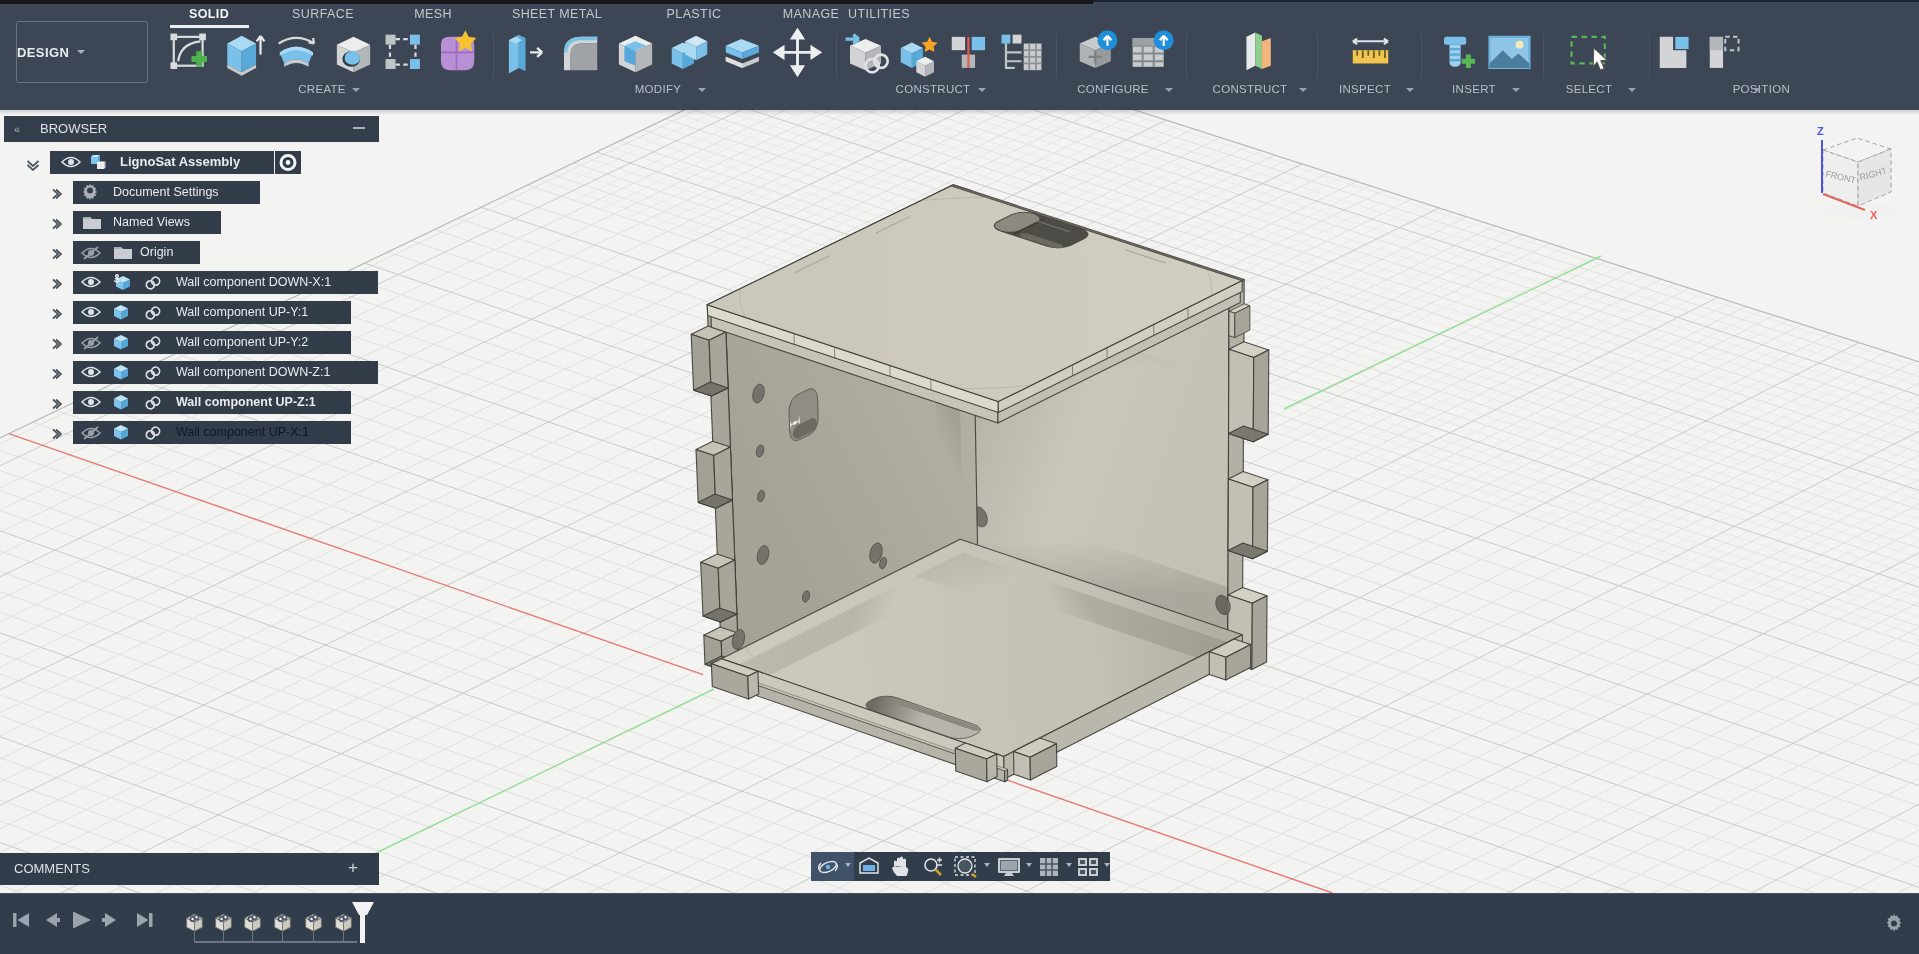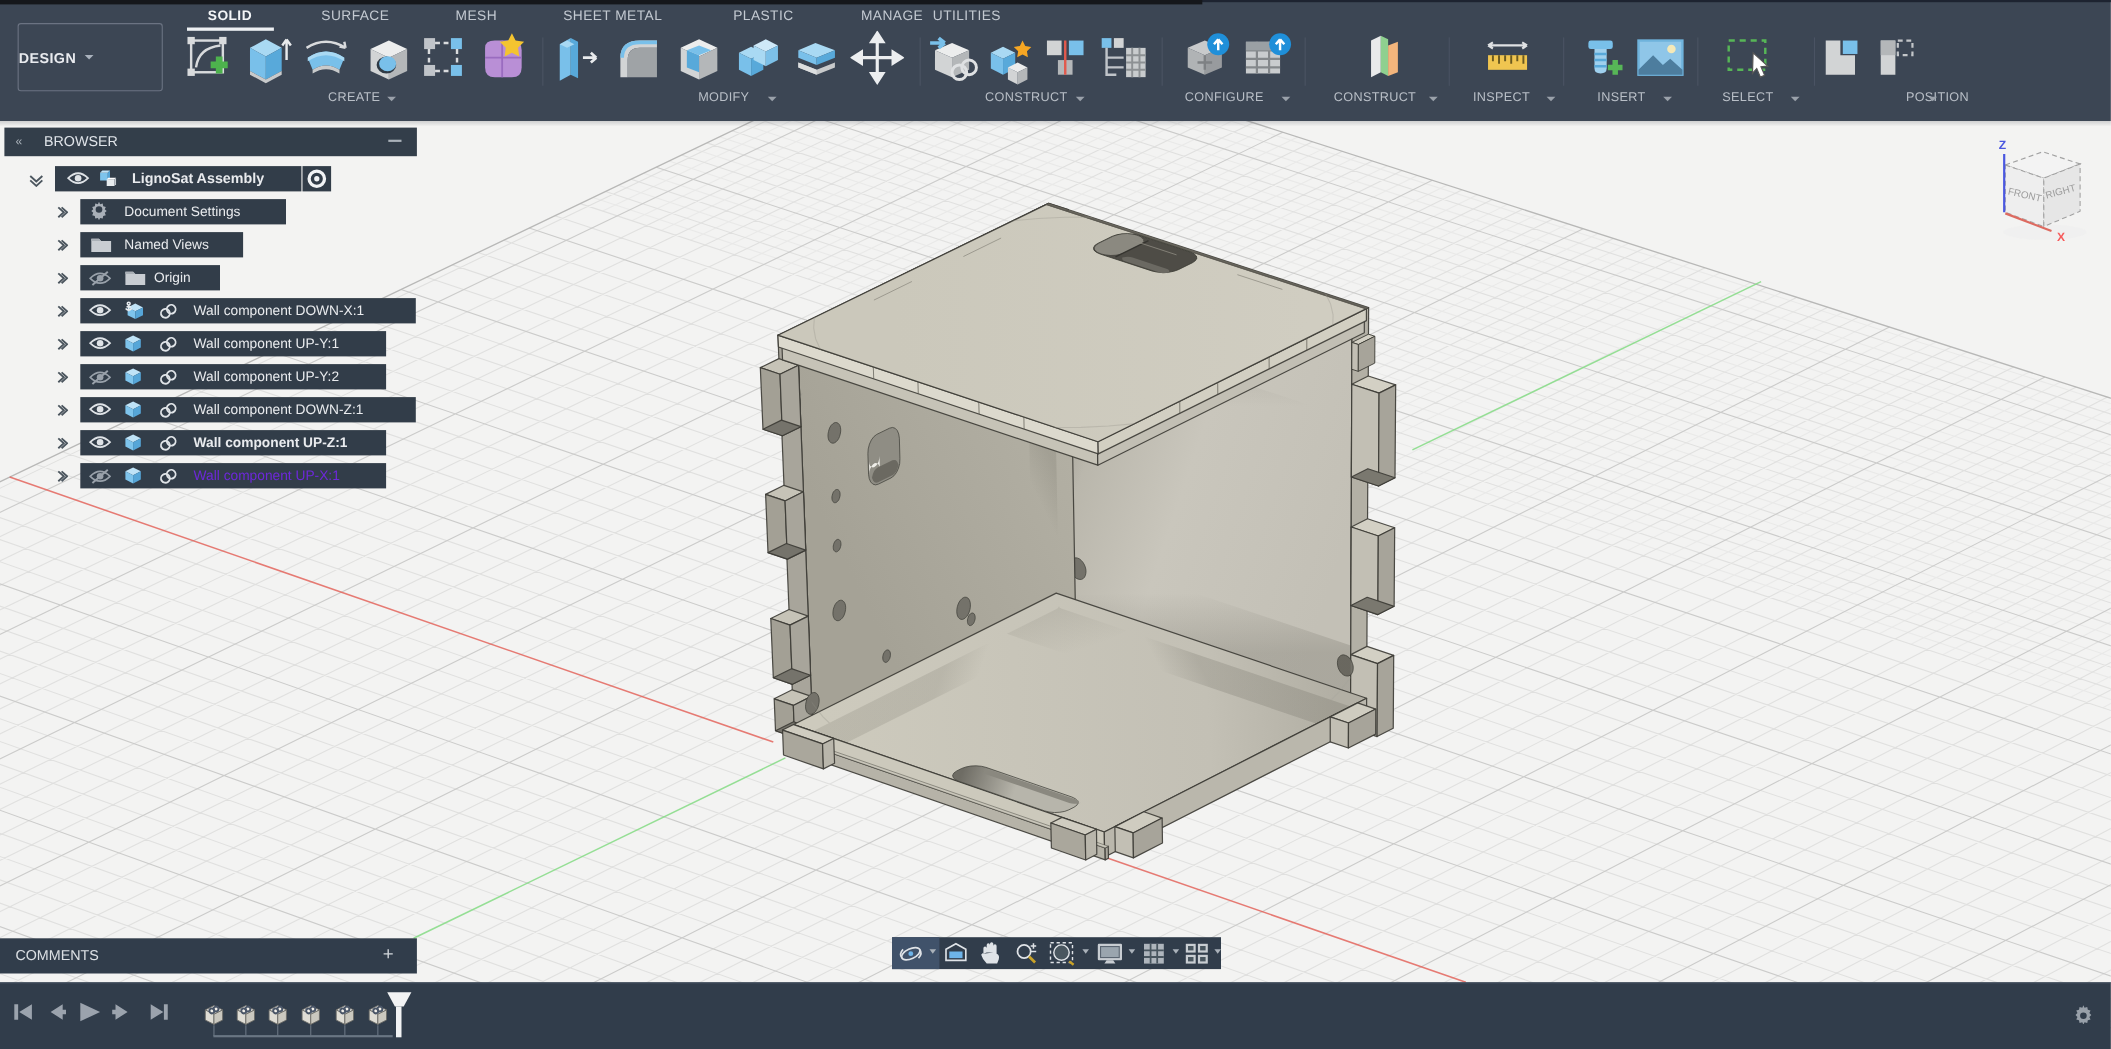--- a/index.html
+++ b/index.html
@@ -582,21 +582,21 @@
           <path d="M2 5.5 L9 2 L16 5.5 L9 9 Z" fill="#bfe3f7"></path>
           <path d="M2 5.5 L9 9 L9 16.5 L2 13 Z" fill="#7ec4ec"></path>
           <path d="M16 5.5 L9 9 L9 16.5 L16 13 Z" fill="#56a6d8"></path>
         </svg></div>
       <div style="position:absolute;left:143px;top:4px"><svg width="20" height="16" viewBox="0 0 20 16">
           <g fill="none" stroke="#dfe3e7" stroke-width="1.7" transform="rotate(-35 10 8)">
             <circle cx="6.8" cy="8" r="4"></circle>
             <circle cx="13.2" cy="8" r="4"></circle>
           </g>
         </svg></div>
-      <div style="position:absolute;left:176px;top:4px;font-size:12.5px;color:#6d28d9;font-weight:400;white-space:nowrap">Wall component UP-X:1</div>
+      <div style="position:absolute;left:176px;top:4px;font-size:12.5px;color:#0f172a;font-weight:400;white-space:nowrap">Wall component UP-X:1</div>
     </div>
 <svg style="position:absolute;left:1795px;top:118px" width="120" height="110" viewBox="0 0 120 110">
 <ellipse cx="64" cy="93" rx="38" ry="7" fill="#ededed" opacity="0.45"></ellipse>
 <path d="M28 32 L62 20 L96 31 L63 44 Z" fill="#f3f3f3" stroke="#a2a2a2" stroke-width="1" stroke-dasharray="4.5 3"></path>
 <path d="M28 32 L63 44 L63 88 L28 75 Z" fill="#eeeeee" stroke="#a2a2a2" stroke-width="1" stroke-dasharray="4.5 3"></path>
 <path d="M96 31 L63 44 L63 88 L96 74 Z" fill="#e6e6e6" stroke="#a2a2a2" stroke-width="1" stroke-dasharray="4.5 3"></path>
 <text x="45" y="62" font-size="9" fill="#9c9c9c" transform="rotate(13 45 62)" text-anchor="middle" font-family="Liberation Sans,sans-serif">FRONT</text>
 <text x="79" y="59" font-size="9" fill="#9c9c9c" transform="rotate(-15 79 59)" text-anchor="middle" font-family="Liberation Sans,sans-serif">RIGHT</text>
 <path d="M27 22 L27 75" stroke="#4a57e0" stroke-width="2"></path>
 <text x="22" y="17" font-size="11" fill="#4a57e0" font-weight="bold" font-family="Liberation Sans,sans-serif">Z</text>

